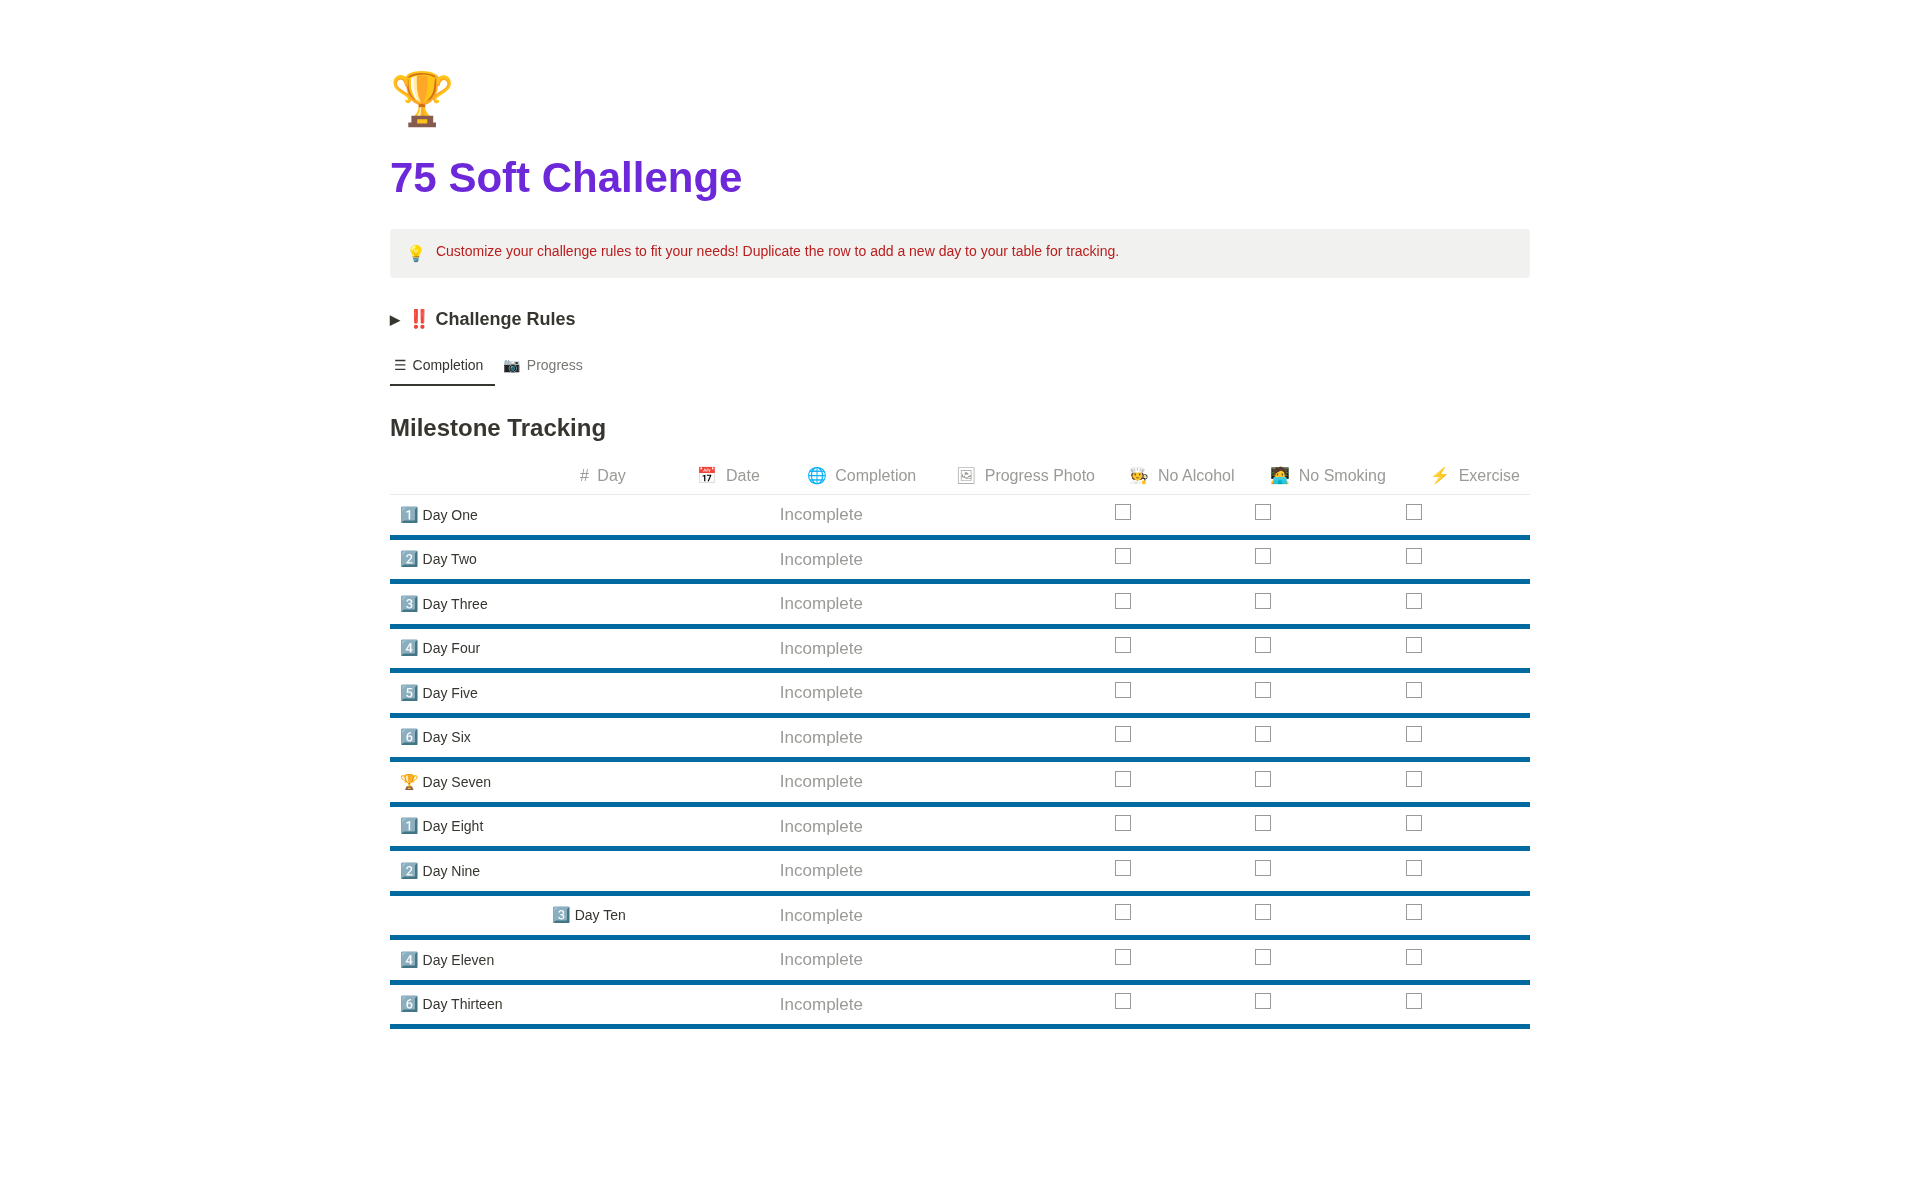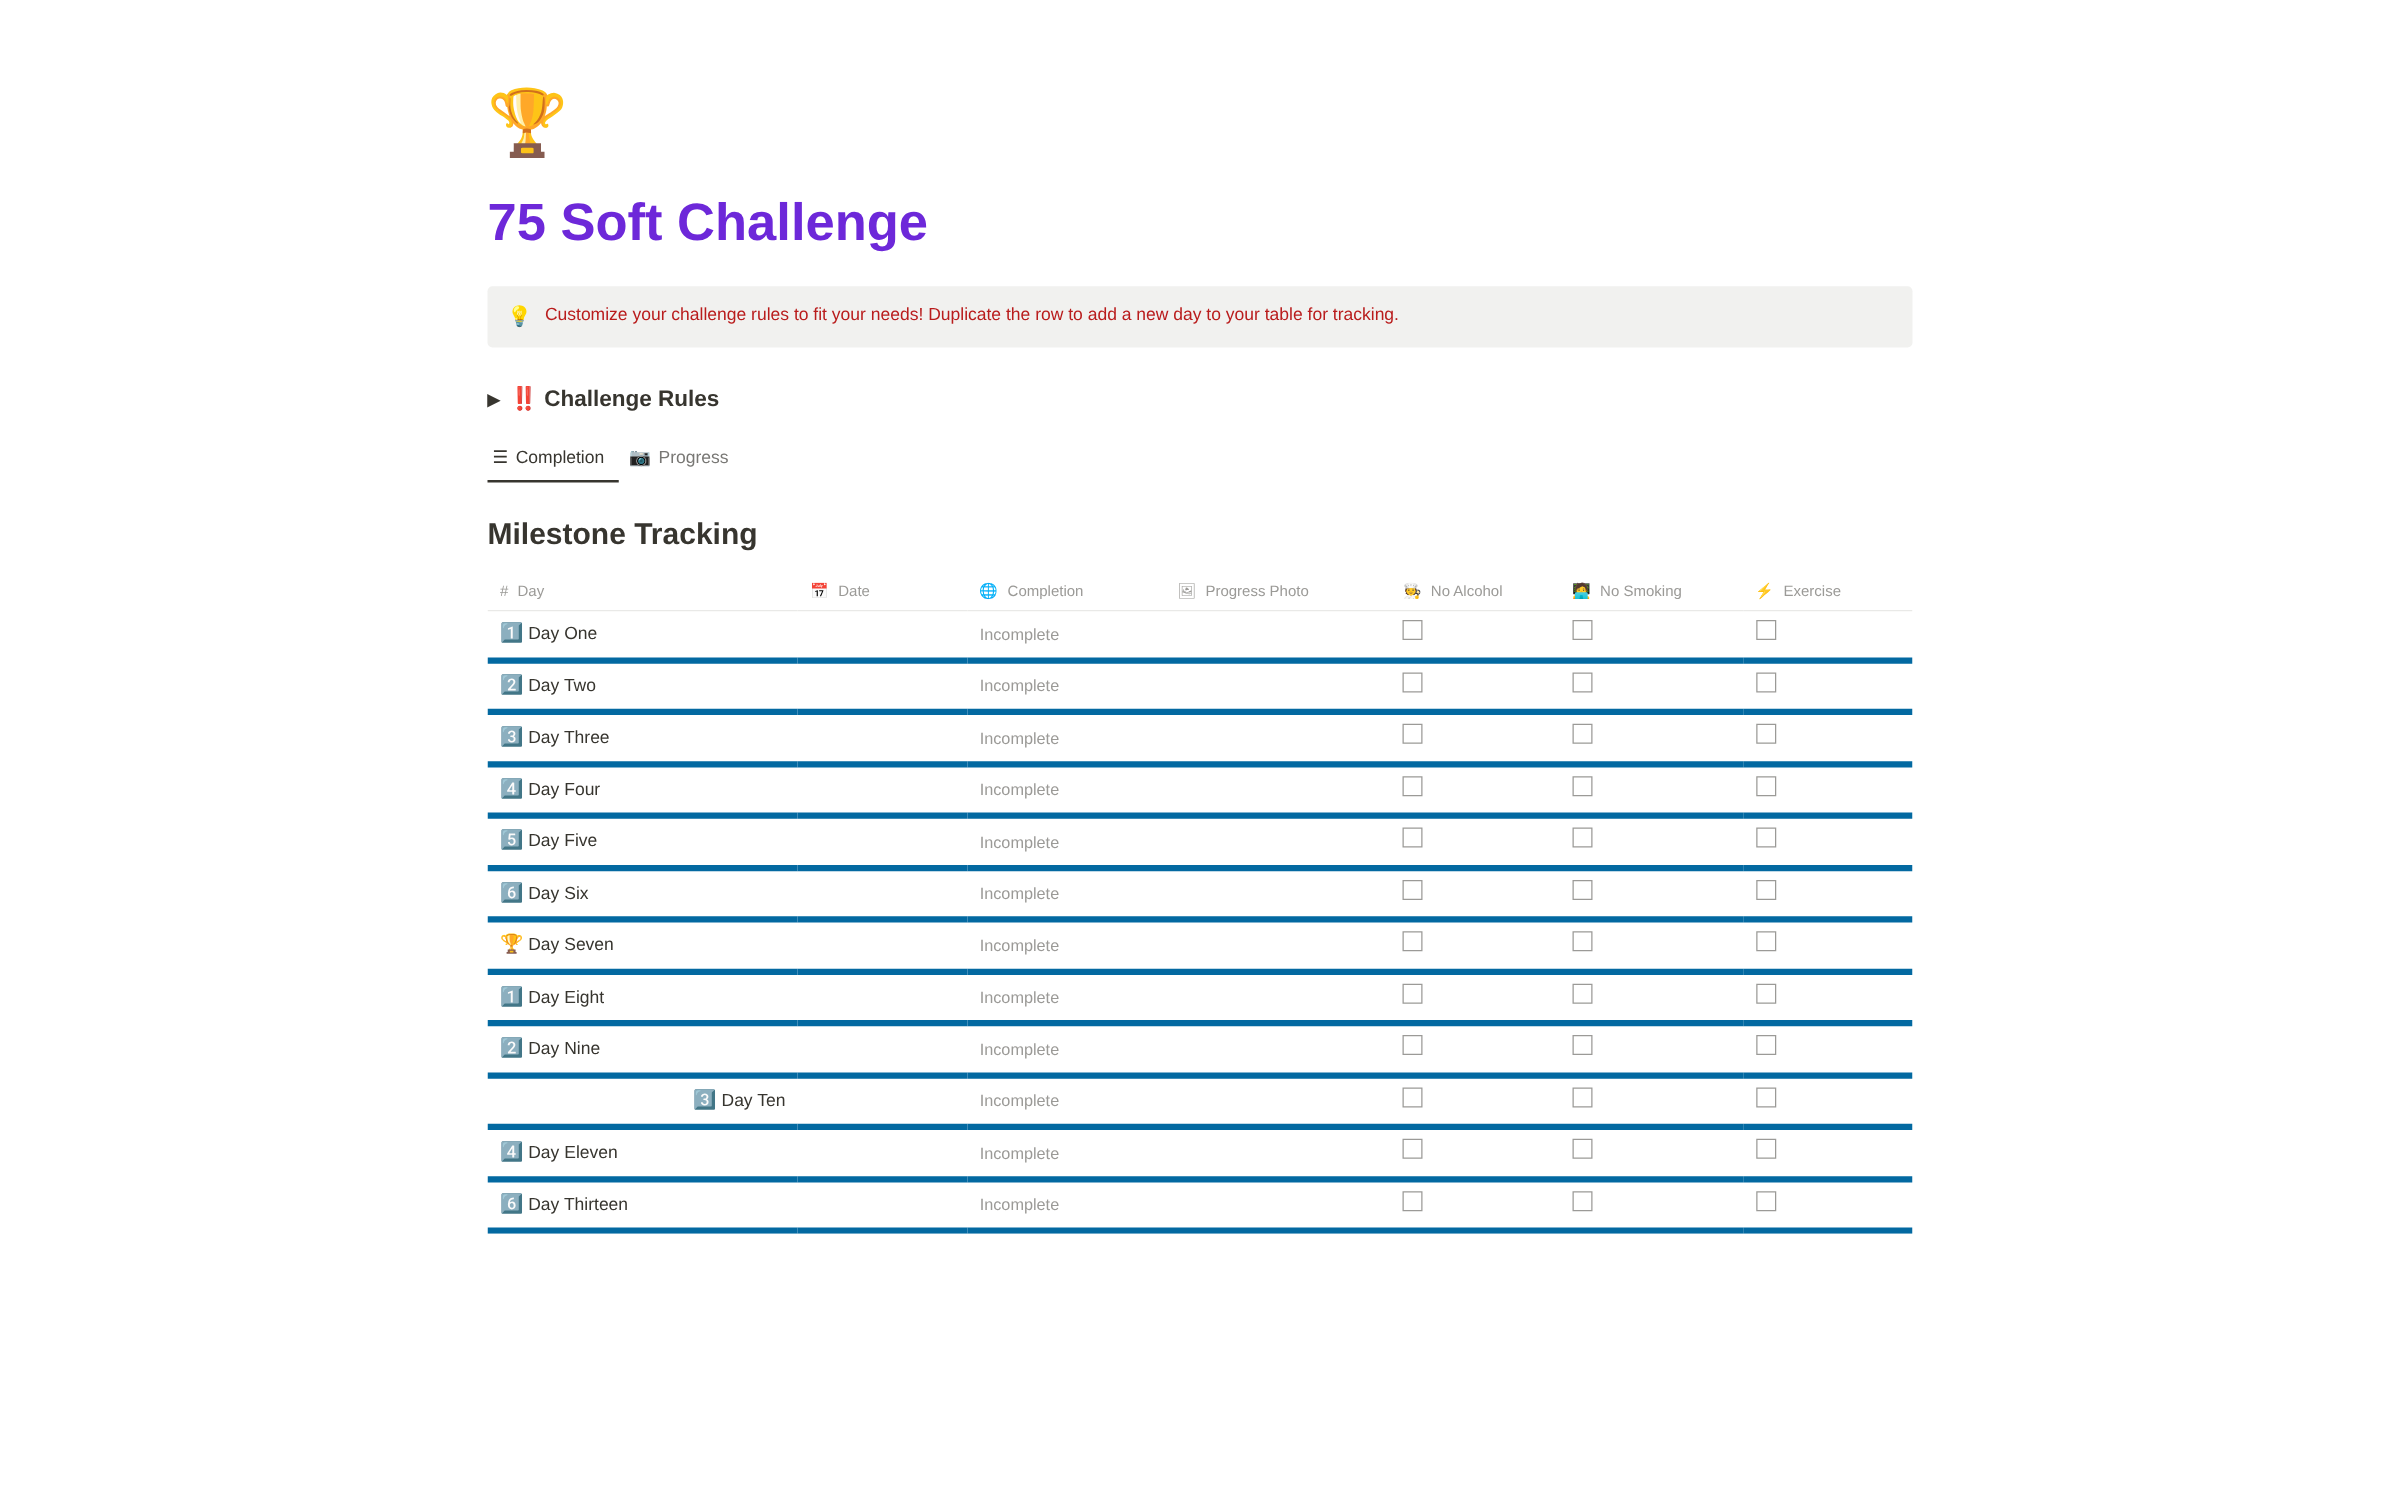--- a/index.html
+++ b/index.html
@@ -88,23 +88,23 @@
     .table-container {
       width: 100%;
       overflow-x: auto;
     }
     table {
       width: 100%;
       border-collapse: collapse;
       min-width: 900px;
     }
     thead tr th {
-      text-align: left;
+      text-align: right;
       padding: 6px 10px;
-      font-size: 12px;
+      font-size: 16px;
       font-weight: 500;
       color: #9b9a97;
       border-bottom: 1px solid #e9e9e7;
       white-space: nowrap;
     }
     thead tr th .col-icon {
       margin-right: 4px;
     }
     tbody tr {
       border-bottom: 5px solid #0369a1;
@@ -113,21 +113,21 @@
       padding: 7px 10px;
       font-size: 14px;
       color: #37352f;
       vertical-align: middle;
     }
     .day-emoji {
       font-size: 15px;
     }
     .completion-text {
       color: #9b9a97;
-      font-size: 13px;
+      font-size: 17px;
     }
     .checkbox-cell {
       text-align: left;
     }
     .checkbox {
       width: 16px;
       height: 16px;
       border: 1.5px solid #9b9a97;
       display: inline-block;
       background: white;

